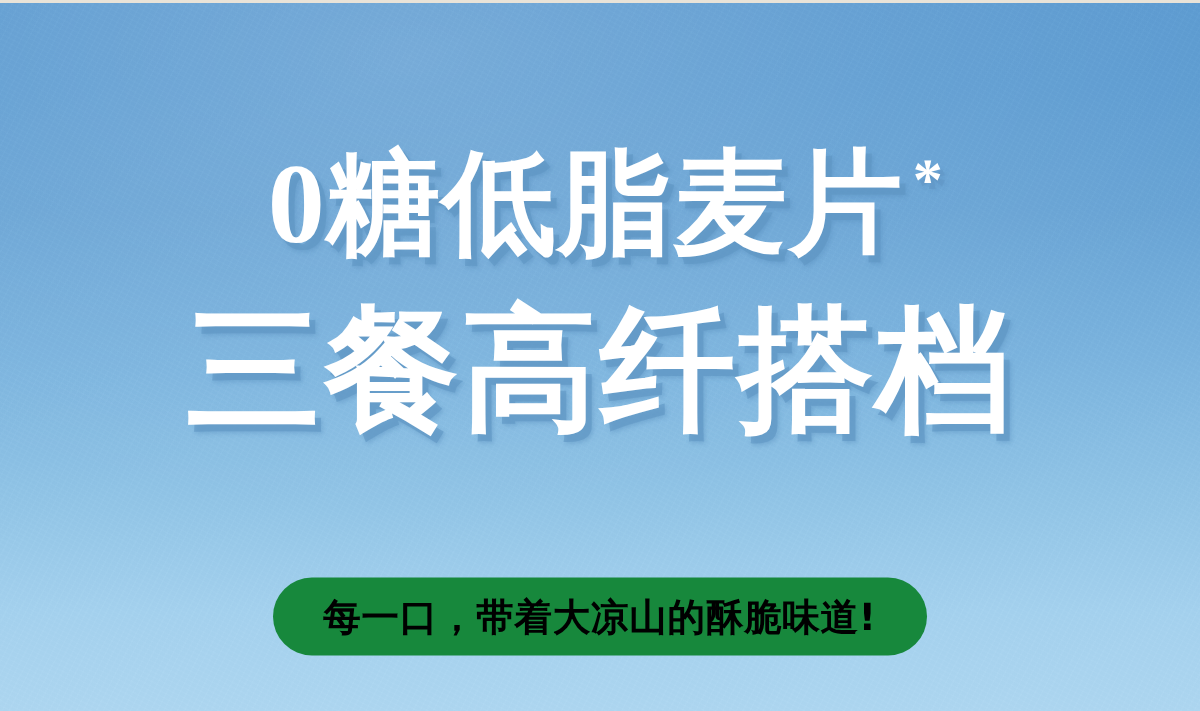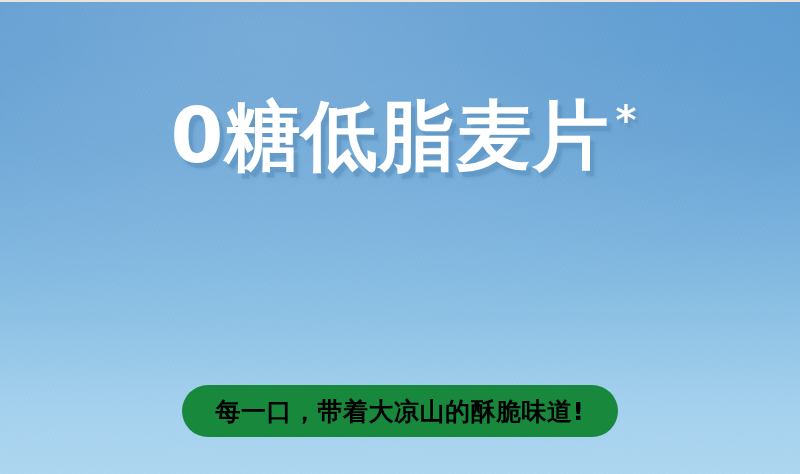--- a/index.html
+++ b/index.html
@@ -83,20 +83,21 @@
     white-space: nowrap;
     line-height: 1.0;
     text-shadow:
       4px 5px 0 rgba(96,150,196,0.62),
       5px 6px 3px rgba(86,140,188,0.40);
   }
   .hl-line-1 {
     font-size: 76px;
     height: 88px;
     padding-left: 8px;
+    font-family: Liberation Serif, serif;
   }
   .hl-line-2 {
     font-size: 90px;
     height: 104px;
     margin-top: 16px;
     letter-spacing: 2px;
   }
   .hl-text {
     display: inline-block;
     vertical-align: baseline;
@@ -160,20 +161,23 @@
 <body>
 
 <div class="banner">
 
   <div class="top-edge"></div>
 
   <div class="headline">
     <div class="hl-line hl-line-1">
       <span class="hl-text">0糖低脂麦片</span><span class="hl-star">*</span>
     </div>
+    <div class="hl-line hl-line-2">
+      <span class="hl-text">三餐高纤搭档</span>
+    </div>
   </div>
 
   <div class="badge-wrap">
     <div class="badge">
       <span class="badge-label">每一口，带着大凉山的酥脆味道!</span>
     </div>
   </div>
 
 </div>
 

